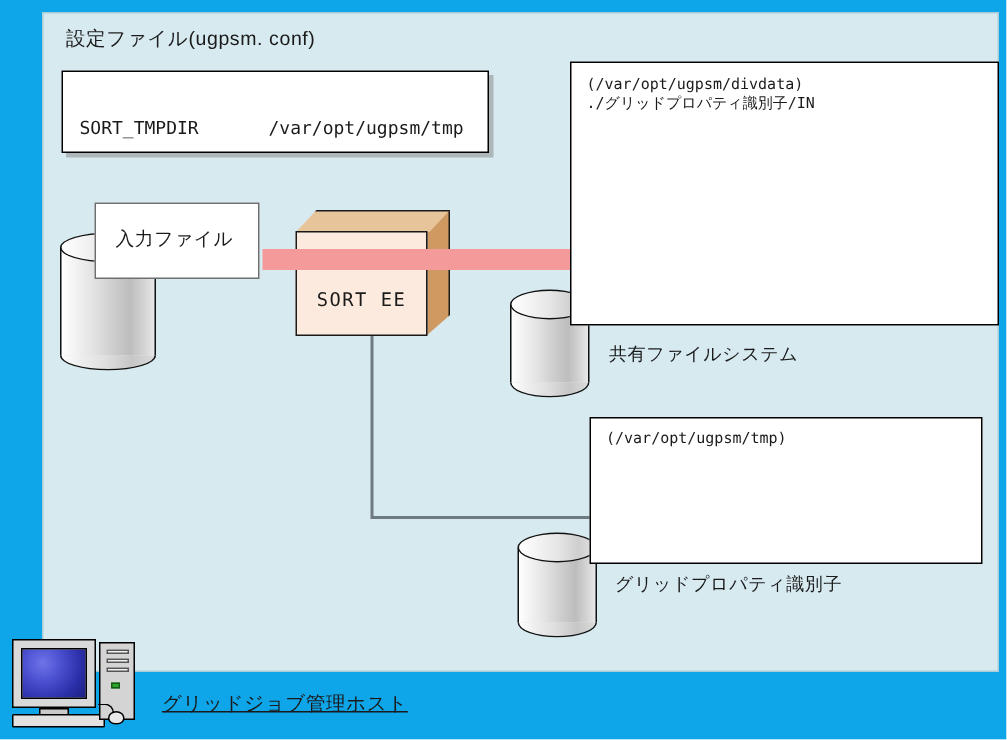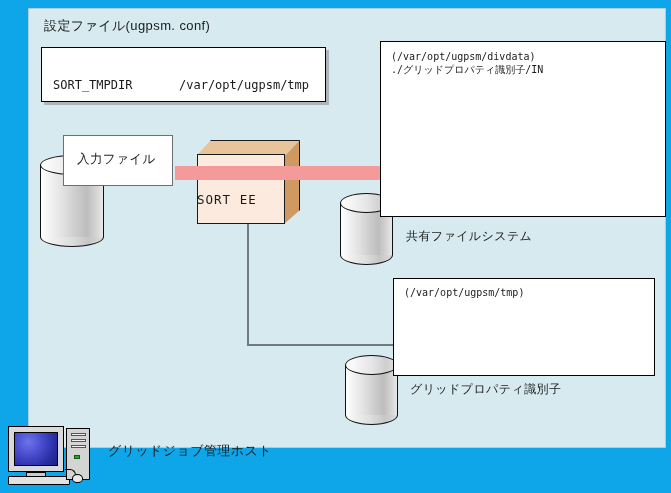--- a/index.html
+++ b/index.html
@@ -191,20 +191,21 @@
     background: #cf9a62;
     border: 1px solid #1a1a1a;
     box-sizing: border-box;
     clip-path: polygon(0 14px, 16px 0, 16px 70px, 0 84px);
   }
   .box3d .label {
     position: absolute;
     left: 0;
     top: 52px;
     width: 88px;
+    text-align: center;
     font-size: 12.5px;
     letter-spacing: 1px;
   }
   
   .arrow {
     position: absolute;
     left: 175px;
     top: 160px;
     width: 256px;
     height: 26px;
@@ -241,23 +242,24 @@
     position: absolute;
     font-size: 12px;
     white-space: nowrap;
   }
   .cap-shared { left: 406px; top: 228px; }
   .cap-local  { left: 410px; top: 381px; }
   
   .host-label {
     position: absolute;
     left: 108px;
-    top: 442px;
+    top: 460px;
     font-size: 13px;
     white-space: nowrap;
+    text-decoration: underline;
   }
   
   .computer {
     position: absolute;
     left: 8px;
     top: 424px;
     width: 86px;
     height: 62px;
   }
   .monitor-outer {

